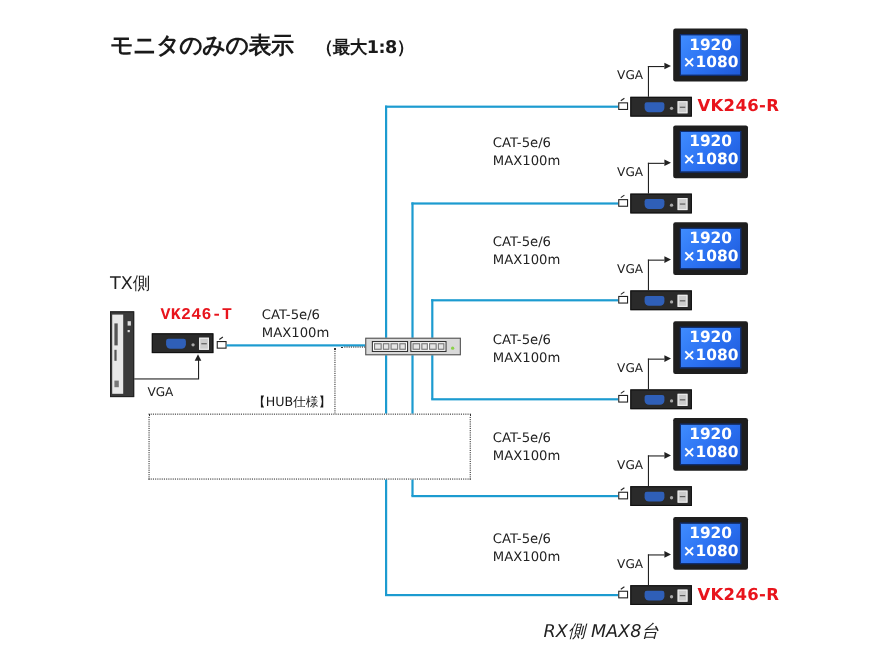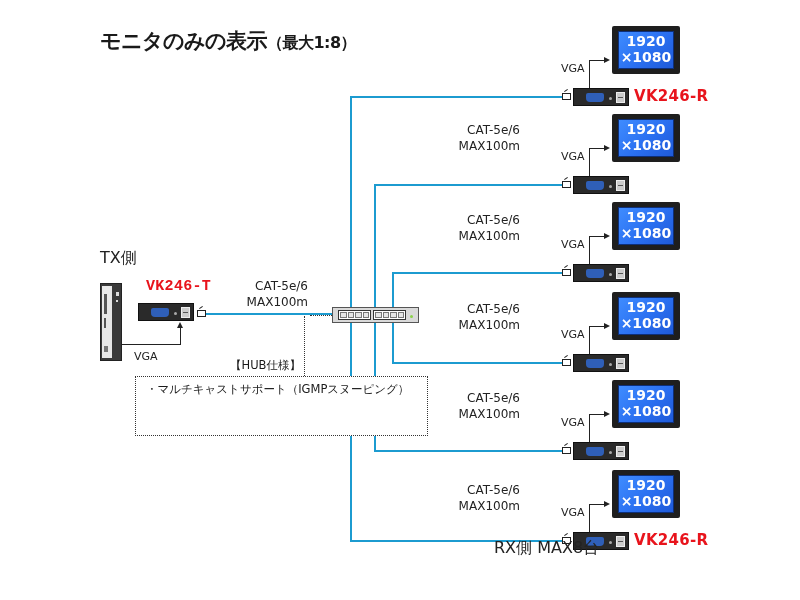--- a/index.html
+++ b/index.html
@@ -1,22 +1,22 @@
 <!DOCTYPE html>
 <html><head>
 <meta charset="utf-8">
 <style>
   html, body { margin:0; padding:0; background:#ffffff; }
   body { width:800px; height:600px; position:relative; overflow:hidden;
          font-family:"DejaVu Sans", "Liberation Sans", sans-serif; color:#1a1a1a; }
   .abs { position:absolute; }
   .title { left:100px; top:27px; font-size:21px; font-weight:bold; letter-spacing:-0.5px; white-space:nowrap; }
-  .title .sub { font-size:16px; margin-left:0; }
+  .title .sub { font-size:16px; margin-left:20px; }
   .side-label { font-size:16px; color:#222; white-space:nowrap; }
-  .cable-label { font-size:12px; line-height:16px; text-align:right; color:#222; white-space:nowrap; }
+  .cable-label { font-size:12px; line-height:16px; text-align:left; color:#222; white-space:nowrap; }
   .model { font-size:15px; font-weight:bold; color:#e8141c; letter-spacing:0.3px; white-space:nowrap; }
   .vga { font-size:11px; color:#222; }
   .wire { position:absolute; background:#1c9bd0; }
   .device { position:absolute; width:56px; height:18px; background:#2a2a2a; border:1px solid #111; box-sizing:border-box; }
   .device .vport { position:absolute; left:12px; top:4px; width:18px; height:9px; background:#2f5fb8; border-radius:2px 2px 4px 4px; }
   .device .vport::before { content:""; position:absolute; left:-5px; top:3px; width:28px; height:3px; background:#6f8fd8; z-index:-1; }
   .device .dot { position:absolute; left:35px; top:8px; width:3px; height:3px; border-radius:50%; background:#aaa; }
   .device .usb { position:absolute; left:42px; top:3px; width:9px; height:11px; background:#ccc; border:1px solid #eee; box-sizing:border-box; }
   .device .usb::after { content:""; position:absolute; left:1px; top:4px; width:5px; height:1px; background:#555; }
   .rj { position:absolute; width:9px; height:7px; border:1px solid #222; background:#fff; box-sizing:border-box; }
@@ -107,21 +107,20 @@
       <span></span>
       <span></span>
       <span></span>
       <span></span>
     </div>
   <div class="led"></div>
 </div>
 
 <div class="abs" style="left:230px; top:358px; font-size:11.5px;">【HUB仕様】</div>
 <div class="spec-box">
-  <div>・マルチキャストサポート（IGMPスヌーピング）</div>
 </div>
 
 <div class="abs cable-label" style="left:448px; top:122px; width:72px;">
   <div>CAT-5e/6</div>
     <div>MAX100m</div>
 </div>
 <div class="abs cable-label" style="left:448px; top:212px; width:72px;">
   <div>CAT-5e/6</div>
     <div>MAX100m</div>
 </div>
@@ -248,13 +247,13 @@
       <div class="monitor" style="left:612px; top:470px;">
         <div class="screen">
           <div>1920</div>
           <div>×1080</div>
         </div>
       </div>
       <div class="abs model" style="left:634px; top:531px;">VK246-R</div>
     </div>
   </div>
 
-<div class="abs side-label" style="left:494px; top:538px;">RX側  MAX8台</div>
+<div class="abs side-label" style="left:494px; top:564px;font-style:italic;">RX側  MAX8台</div>
 
 </body></html>

